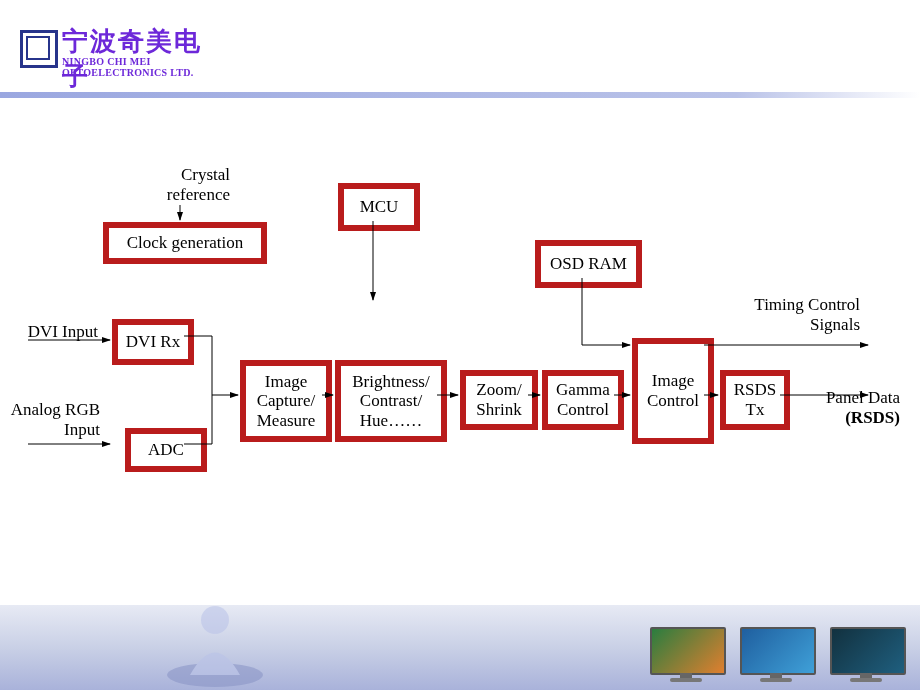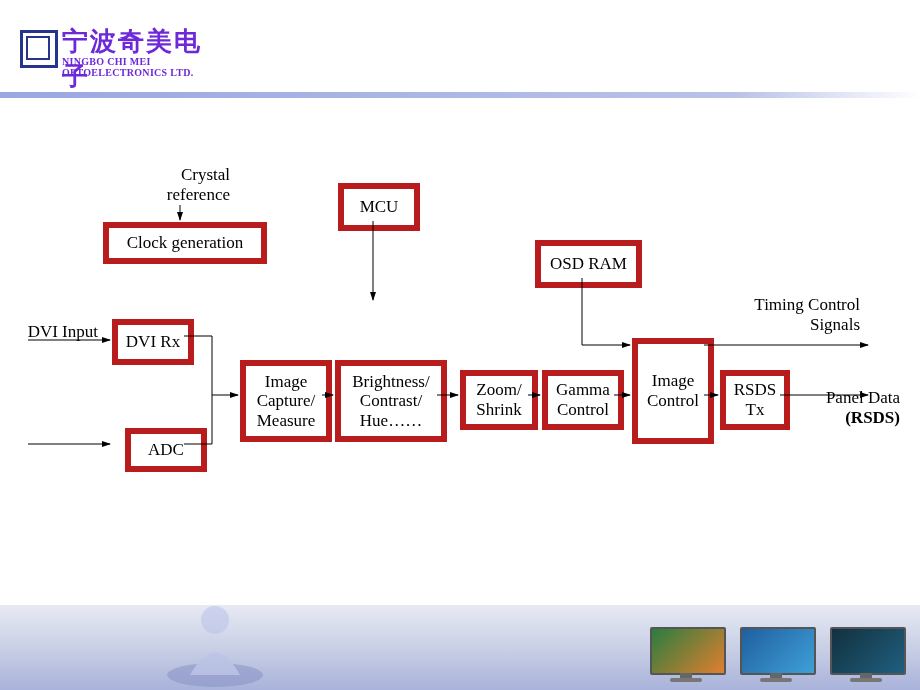--- a/index.html
+++ b/index.html
@@ -32,20 +32,22 @@
     <div class="logo-en">NINGBO CHI MEI OPTOELECTRONICS LTD.</div>
   </div>
 </div>
 <div class="hr"></div>
 
 <div class="diagram">
 
   <div class="label" style="left:130px;top:165px;width:100px;white-space:pre-line">Crystal
 reference</div>
   <div class="label" style="left:18px;top:322px;width:80px">DVI Input</div>
+  <div class="label" style="left:0px;top:400px;width:100px;white-space:pre-line">Analog RGB
+Input</div>
   <div class="label" style="left:700px;top:295px;width:160px;white-space:pre-line">Timing Control
 Signals</div>
   <div class="label" style="left:790px;top:388px;width:110px;white-space:pre-line"><span></span>Panel Data<br><b>(RSDS)</b></div>
 
   <div class="box" style="left:103px;top:222px;width:152px;height:30px">Clock generation</div>
   <div class="box" style="left:338px;top:183px;width:70px;height:36px">MCU</div>
   <div class="box" style="left:535px;top:240px;width:95px;height:36px">OSD RAM</div>
   <div class="box" style="left:112px;top:319px;width:70px;height:34px">DVI Rx</div>
   <div class="box" style="left:125px;top:428px;width:70px;height:32px">ADC</div>
   <div class="box" style="left:335px;top:360px;width:100px;height:70px;white-space:pre-line">Brightness/

